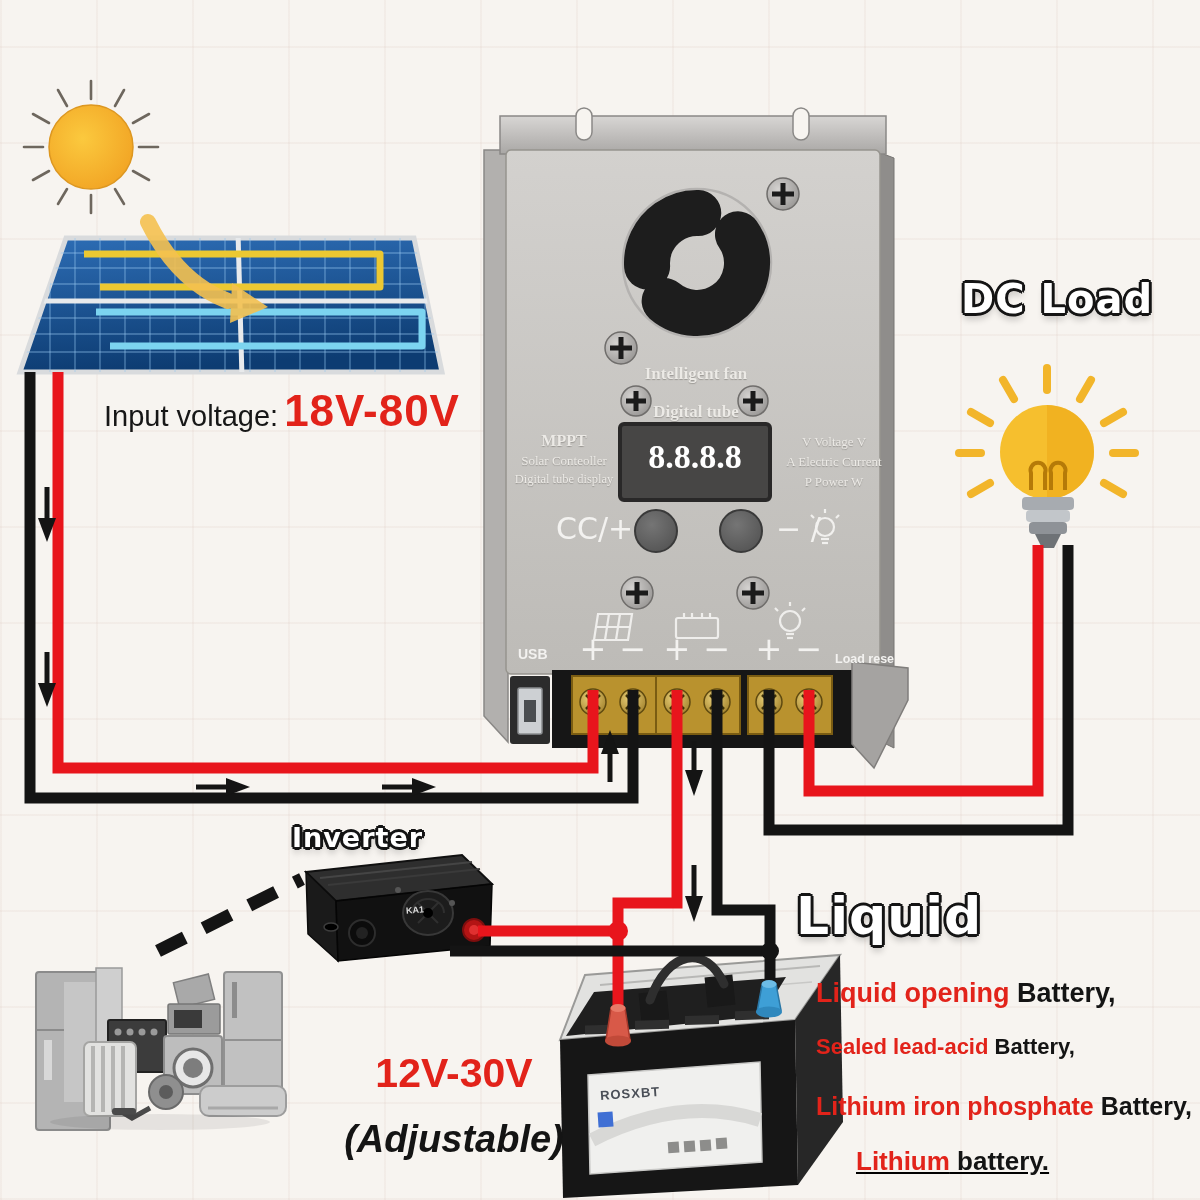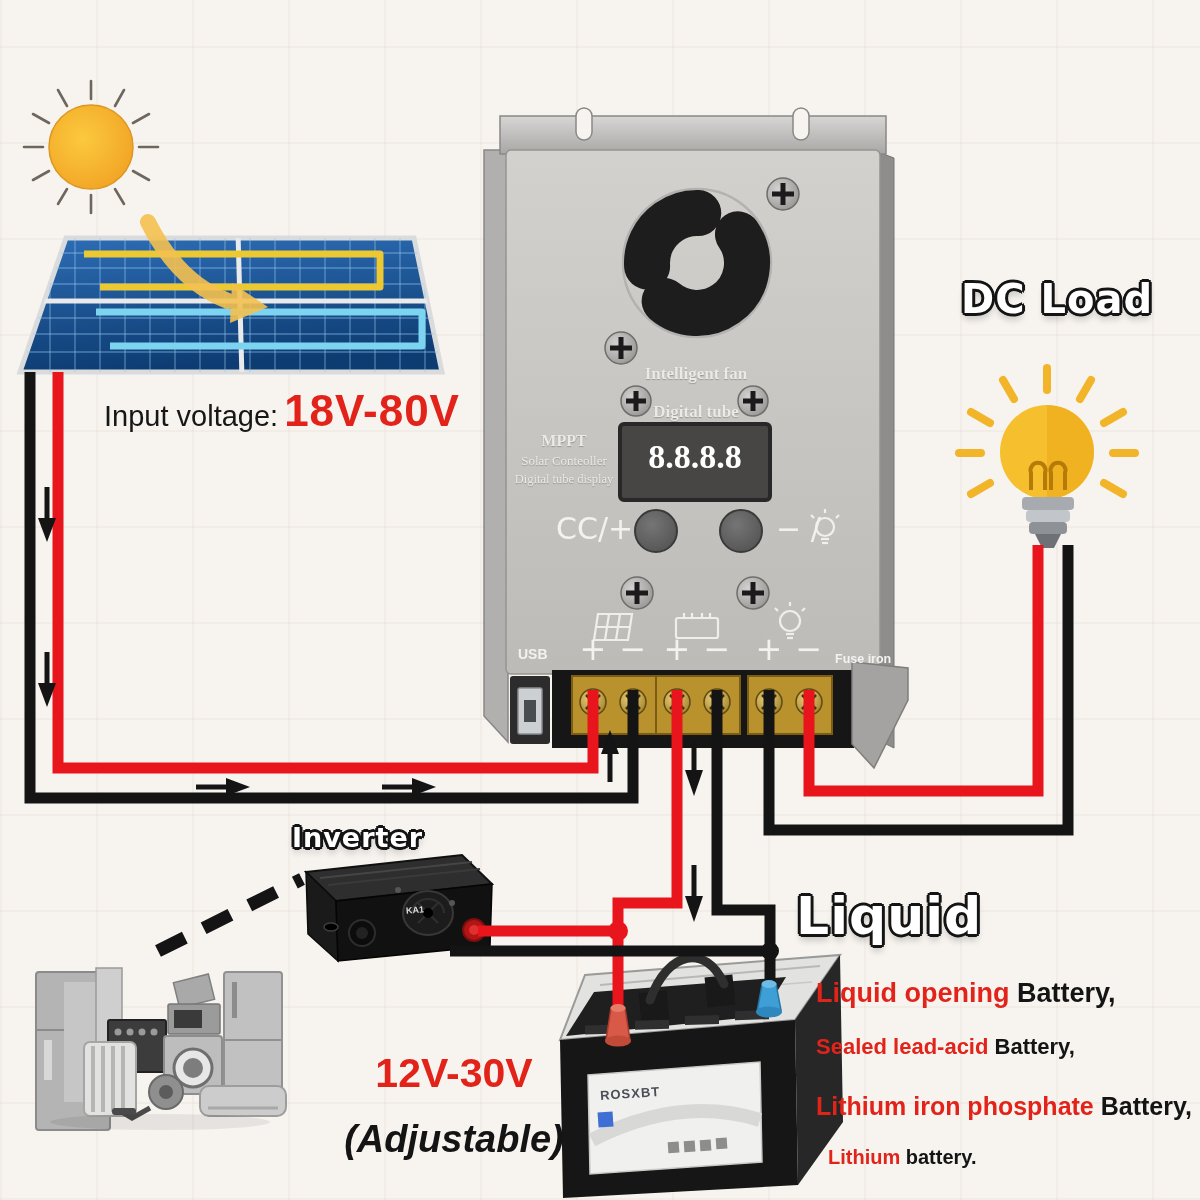--- a/index.html
+++ b/index.html
@@ -435,40 +435,45 @@
 
 <div class="bt" style="left:816px;top:978px;font-size:27px;">
   <span class="rp">Liquid opening</span><span class="bp"> Battery,</span>
 </div>
 <div class="bt" style="left:816px;top:1034px;font-size:22px;">
   <span class="rp">Sealed lead-acid</span><span class="bp"> Battery,</span>
 </div>
 <div class="bt" style="left:816px;top:1092px;font-size:25px;">
   <span class="rp">Lithium iron phosphate</span><span class="bp"> Battery,</span>
 </div>
-<div class="bt" style="left:828px;top:1146px;font-size:20px;">
+<div class="bt" style="left:856px;top:1146px;font-size:26px;text-decoration:underline;">
   <span class="rp">Lithium</span><span class="bp"> battery.</span>
 </div>
 
 <div class="engrave" style="left:608px;top:364px;width:176px;font-size:17px;font-weight:bold;">Intelligent fan</div>
 <div class="engrave" style="left:608px;top:402px;width:176px;font-size:17px;font-weight:bold;">Digital tube</div>
 
 <div class="engrave" style="left:498px;top:431px;width:132px;">
   <div style="font-size:16px;font-weight:bold;line-height:20px;">MPPT</div>
   <div style="font-size:13px;line-height:19px;">Solar Conteoller</div>
   <div style="font-size:12.5px;line-height:18px;">Digital tube display</div>
 </div>
+<div class="engrave" style="left:766px;top:432px;width:136px;">
+  <div style="font-size:13px;line-height:20px;">V  Voltage V</div>
+  <div style="font-size:13px;line-height:20px;">A  Electric Current</div>
+  <div style="font-size:13px;line-height:20px;">P  Power W</div>
+</div>
 
 <div class="display-val">8.8.8.8</div>
 
 <div class="cwhite" style="left:556px;top:511px;font-size:30px;font-weight:400;">CC/+</div>
 <div class="cwhite" style="left:776px;top:511px;font-size:30px;font-weight:400;">− /</div>
 
 <div class="cwhite" style="left:518px;top:646px;font-size:14px;font-weight:bold;font-family:'Liberation Sans',sans-serif;">USB</div>
-<div class="cwhite" style="left:835px;top:652px;font-size:12.5px;font-weight:bold;font-family:'Liberation Sans',sans-serif;">Fuse iron</div>
+<div class="cwhite" style="left:835px;top:652px;font-size:12.5px;font-weight:bold;font-family:'Liberation Sans',sans-serif;">Load rese</div>
 
 <span class="sign" style="left:578px;top:630px;">+</span>
 <span class="sign" style="left:618px;top:630px;">−</span>
 <span class="sign" style="left:662px;top:630px;">+</span>
 <span class="sign" style="left:702px;top:630px;">−</span>
 <span class="sign" style="left:754px;top:630px;">+</span>
 <span class="sign" style="left:794px;top:630px;">−</span>
 
 <div class="brand">ROSXBT</div>
 <div class="badge">KA1</div>

